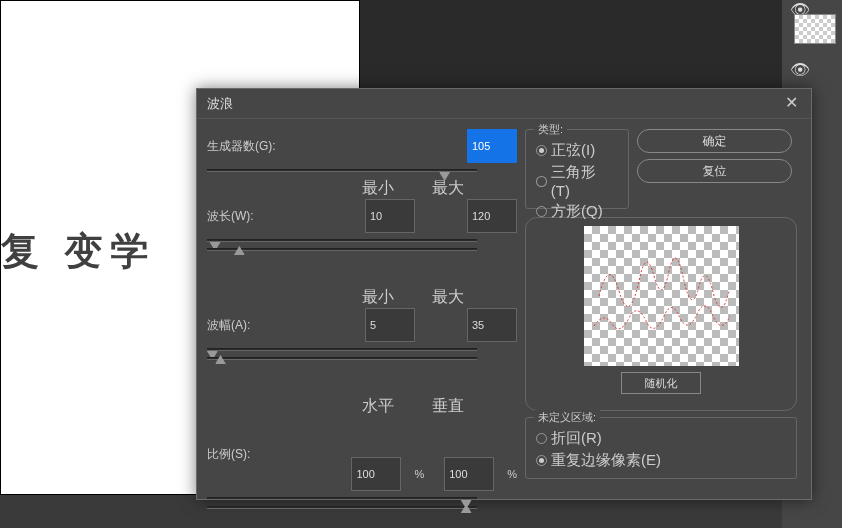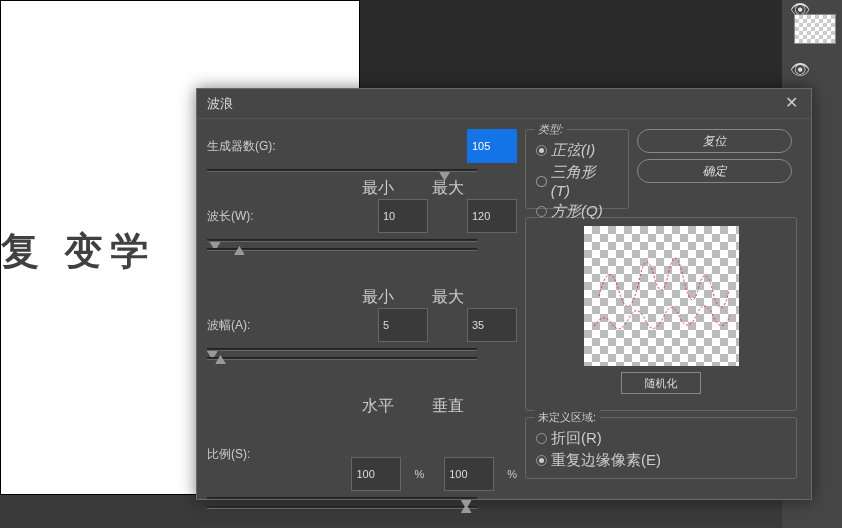--- a/index.html
+++ b/index.html
@@ -106,21 +106,21 @@
       border: 1px solid #1473e6;
     }
     .col-labels {
       display: flex;
       margin-left: 155px;
       gap: 38px;
       font-size: 16px;
     }
     .input-pair {
       display: flex;
-      gap: 39px;
+      gap: 52px;
       margin-left: 3px;
     }
     .slider-track {
       width: 270px; height: 3px;
       background: #2a2a2a;
       border-top: 1px solid #222;
       border-bottom: 1px solid #666;
       position: relative;
       margin: 4px 0 6px 0;
     }
@@ -190,21 +190,21 @@
       background: #464646;
       color: #ddd;
       font-size: 11px;
       display: flex;
       align-items: center; justify-content: center;
       cursor: pointer;
       margin: 6px auto 8px auto;
     }
     .preview-wrap {
       border: 1px solid #666;
-      border-radius: 3px;
+      border-radius: 12px;
       padding: 8px;
       margin-bottom: 6px;
     }
     .preview {
       width: 155px; height: 140px;
       margin: 0 auto;
       background: repeating-conic-gradient(#bbb 0 25%, #fff 0 50%) 0 0/16px 16px;
       position: relative;
     }
     .preview svg { position: absolute; inset: 0; }
@@ -324,39 +324,39 @@
       </div>
       <div class="slider-track">
         <div class="slider-thumb down" style="left:96%;"></div>
       </div>
       <div class="slider-track">
         <div class="slider-thumb up" style="left:96%;"></div>
       </div>
     </div>
 
     <div class="right-col">
-      <div style="display:flex; gap:8px;font-style:italic;">
+      <div style="display:flex; gap:8px;">
         <div class="group-box" style="width:104px; height:80px;">
           <div class="group-title">类型:</div>
           <div class="radio-row">
               <span class="radio checked"></span>
               <span>正弦(I)</span>
             </div>
           <div class="radio-row">
               <span class="radio"></span>
               <span>三角形 (T)</span>
             </div>
           <div class="radio-row">
               <span class="radio"></span>
               <span>方形(Q)</span>
             </div>
         </div>
         <div>
+          <div class="btn">确定</div>
           <div class="btn">复位</div>
-          <div class="btn">确定</div>
         </div>
       </div>
 
       <div class="preview-wrap">
         <div class="preview">
           <svg viewBox="0 0 155 140">
             <path d="M15,70 Q25,30 35,65 Q45,100 55,55 Q62,20 70,50 Q78,80 85,45 Q92,15 100,55 Q108,90 115,60 Q122,35 130,70 Q138,95 145,65" stroke="#d33" stroke-width="1" fill="none" stroke-dasharray="2,2"></path>
             <path d="M10,100 Q20,85 28,98 Q36,110 45,92 Q53,76 62,95 Q70,112 80,90 Q88,72 96,92 Q104,108 113,88 Q121,70 130,92 Q138,108 146,90" stroke="#d33" stroke-width="1" fill="none" stroke-dasharray="2,2"></path>
           </svg>
         </div>

